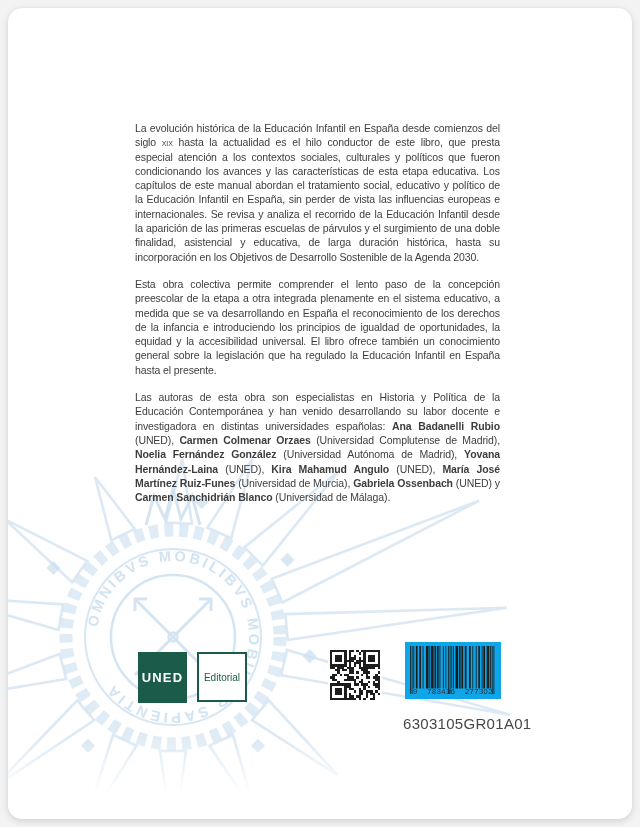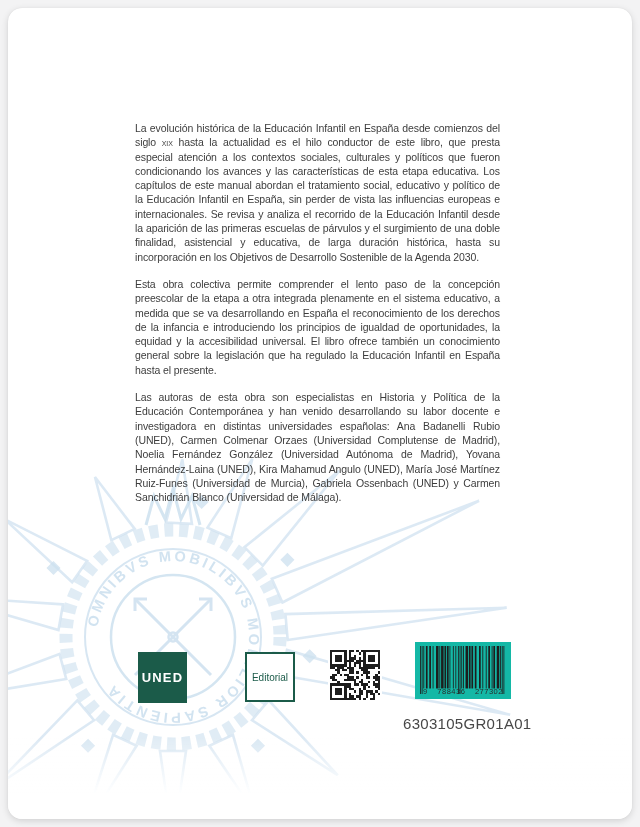--- a/index.html
+++ b/index.html
@@ -26,48 +26,48 @@
     pointer-events:none;
   }
   
   .text-block{
     position:absolute;left:127px;top:113px;width:373px;z-index:3;
     color:var(--body_text,#3d3d3d);
     font-size:10.5px;line-height:14.3px;letter-spacing:-0.1px;
     text-align:justify;
   }
   .text-block p{margin:0 8px 13px 0;}
-  .b{font-weight:normal;}
+  .b{font-weight:bold;}
   .sc{font-variant:small-caps;}
   
   .uned-box{
     position:absolute;left:130px;top:644px;width:49px;height:51px;z-index:3;
     background:var(--brand_green,#1b5b49);
     display:flex;align-items:center;justify-content:center;
   }
   .uned-box span{
     color:#fff;font-weight:bold;font-size:13px;letter-spacing:1.2px;
     transform:scaleY(1.05);
   }
   .editorial-box{
     position:absolute;left:189px;top:644px;width:46px;height:46px;z-index:3;
     background:#fff;border:2.5px solid var(--brand_green,#1b5b49);
-    display:flex;align-items:center;justify-content:center;margin-left:48px;
+    display:flex;align-items:center;justify-content:center;
   }
   .editorial-box span{color:var(--brand_green,#1b5b49);font-size:10px;}
   
   .qr{
     position:absolute;left:320px;top:640px;width:54px;height:54px;z-index:3;
     background:#fff;padding:2px;box-sizing:border-box;
   }
   .qr svg{width:100%;height:100%;display:block;}
   
   .barcode{
-    position:absolute;left:407px;top:634px;width:96px;z-index:3;
-    background:#14b8a6;padding:4px 5px 3px 5px;box-sizing:border-box;
+    position:absolute;left:397px;top:634px;width:96px;z-index:3;
+    background:#0ea5e9;padding:4px 5px 3px 5px;box-sizing:border-box;
   }
   .barcode svg{width:86px;height:48px;display:block;}
   .bdigits{
     margin-top:-7px;background:transparent;
     font-size:7.5px;color:#2a2a2a;letter-spacing:.5px;word-spacing:7px;
     text-align:center;white-space:nowrap;
   }
   .prodcode{
     position:absolute;left:395px;top:707px;width:100px;z-index:3;
     text-align:center;font-size:15px;color:#474747;letter-spacing:.3px;

